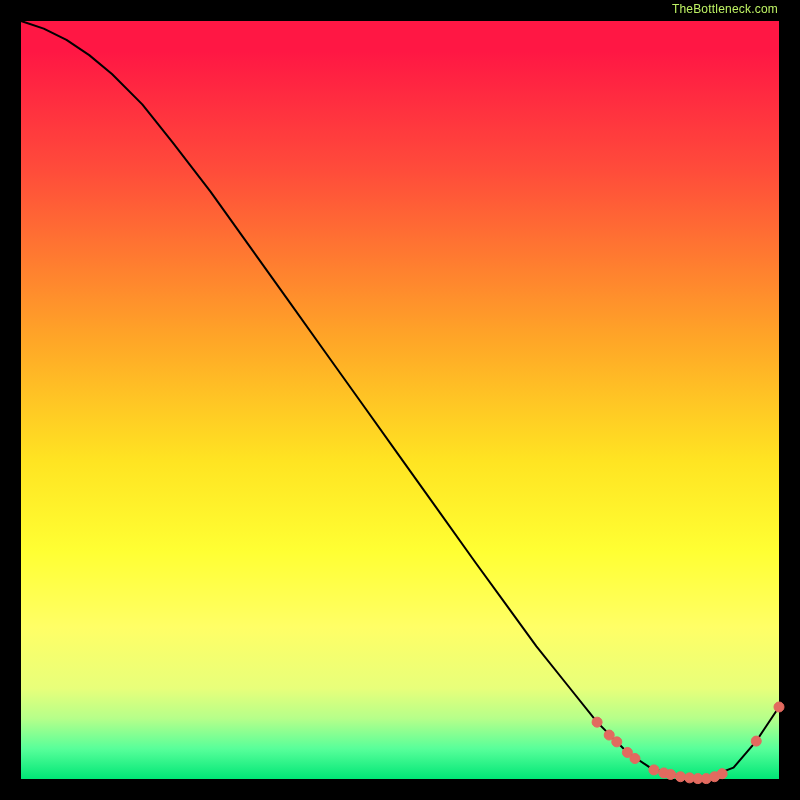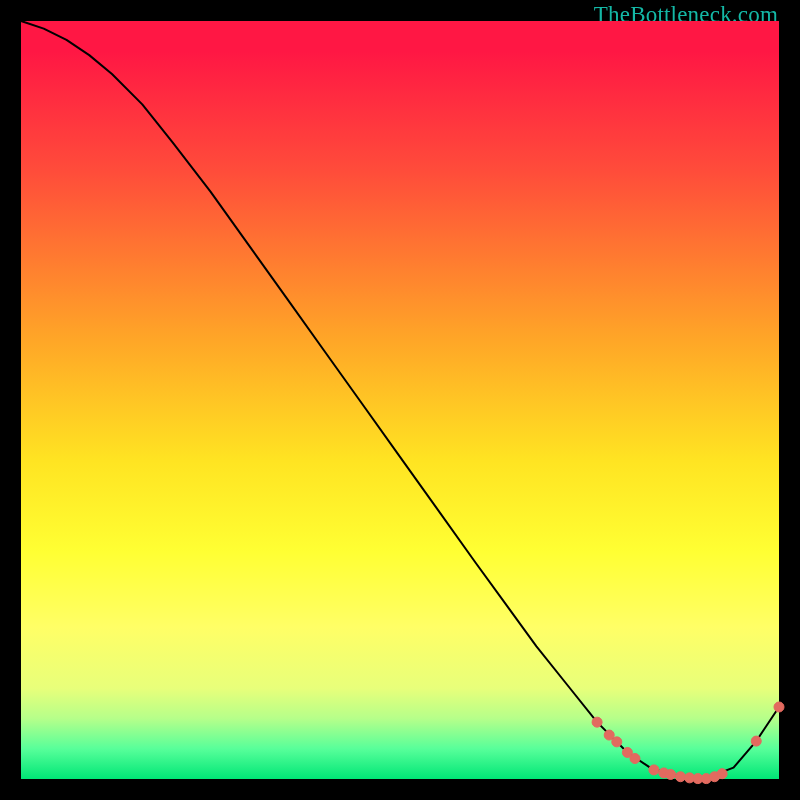--- a/index.html
+++ b/index.html
@@ -41,25 +41,24 @@
       #e8ff7a 88%,
       #b6ff8a 92%,
       #58ff9a 96%,
       #00e676 100%
     );
   }
   .watermark {
     position: absolute;
     right: 22px;
     top: 2px;
-    font-size: 23px;
-    color: #14b8a6;
+    font-size: 12px;
+    color: #bef264;
     letter-spacing: 0.2px;
     font-weight: 500;
-    font-family: Liberation Serif, serif;
   }
   svg.overlay {
     position: absolute;
     left: 0;
     top: 0;
     width: 758px;
     height: 758px;
     overflow: visible;
   }
 </style>

